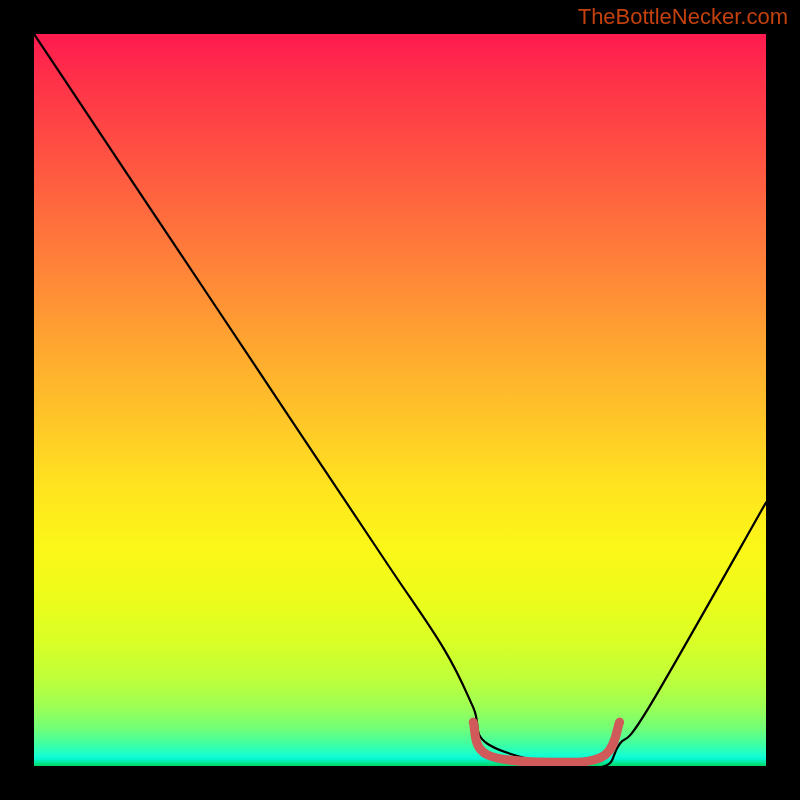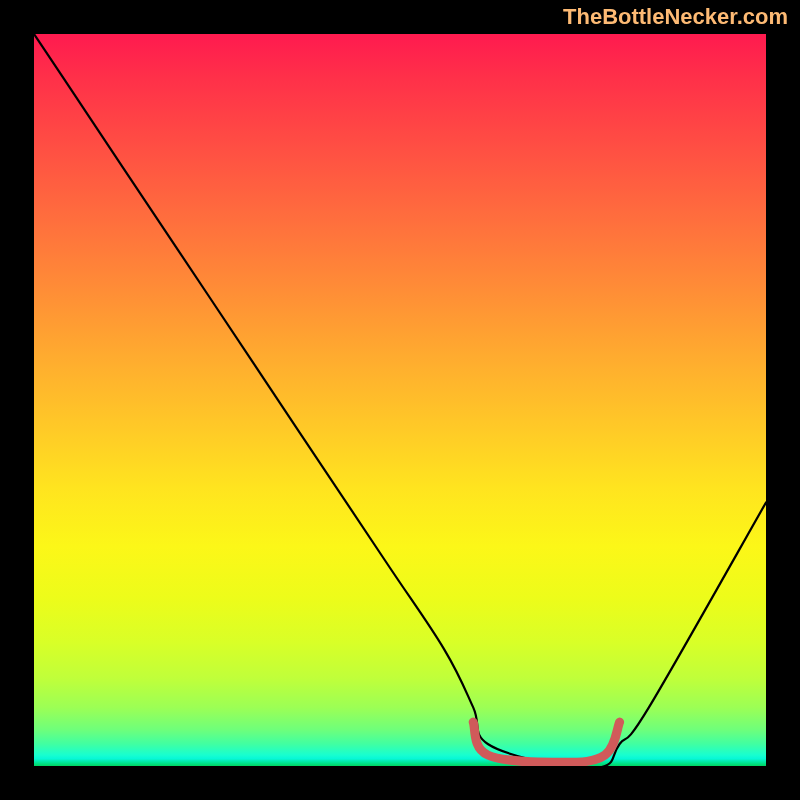--- a/index.html
+++ b/index.html
@@ -8,23 +8,23 @@
     height: 800px;
     background: #000;
     position: relative;
     overflow: hidden;
     font-family: Arial, sans-serif;
   }
   .watermark {
     position: absolute;
     top: 4px;
     right: 12px;
-    color: #fdba74;
+    color: #c2410c;
     font-size: 22px;
-    font-weight: 700;
+    font-weight: 400;
     z-index: 10;
   }
   .plot-area {
     position: absolute;
     left: 34px;
     top: 34px;
     width: 732px;
     height: 732px;
     overflow: hidden;
   }

